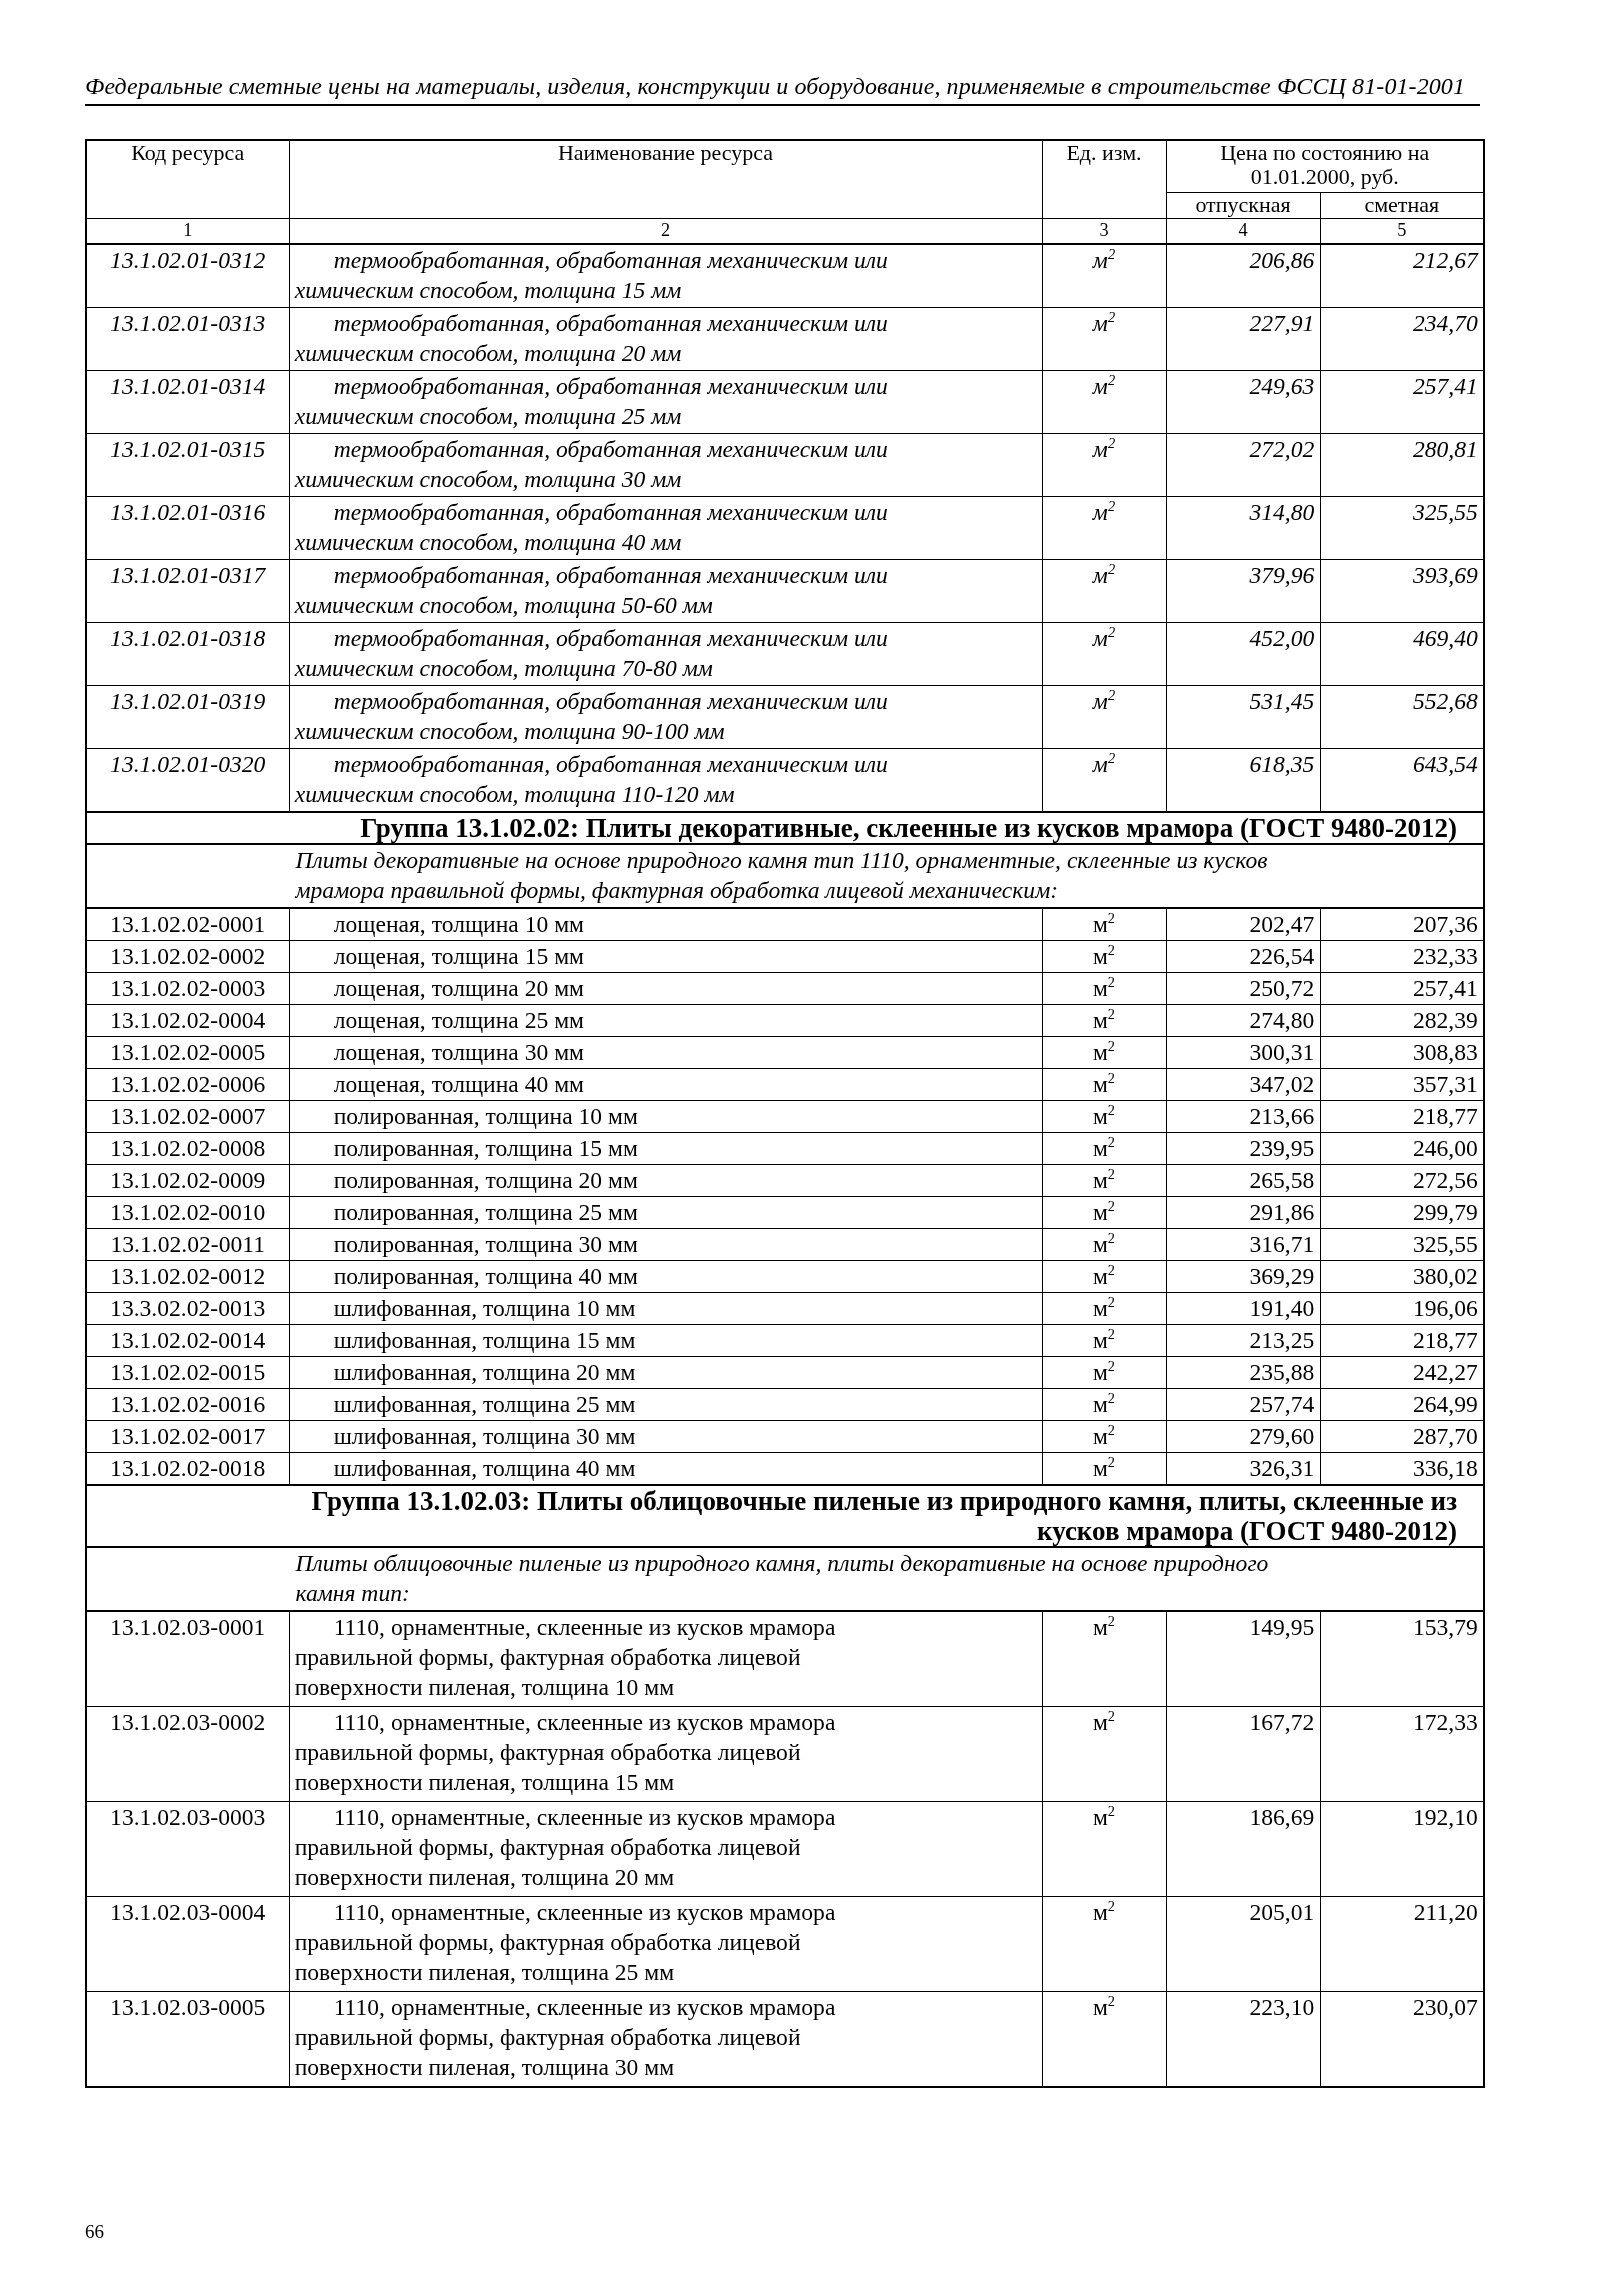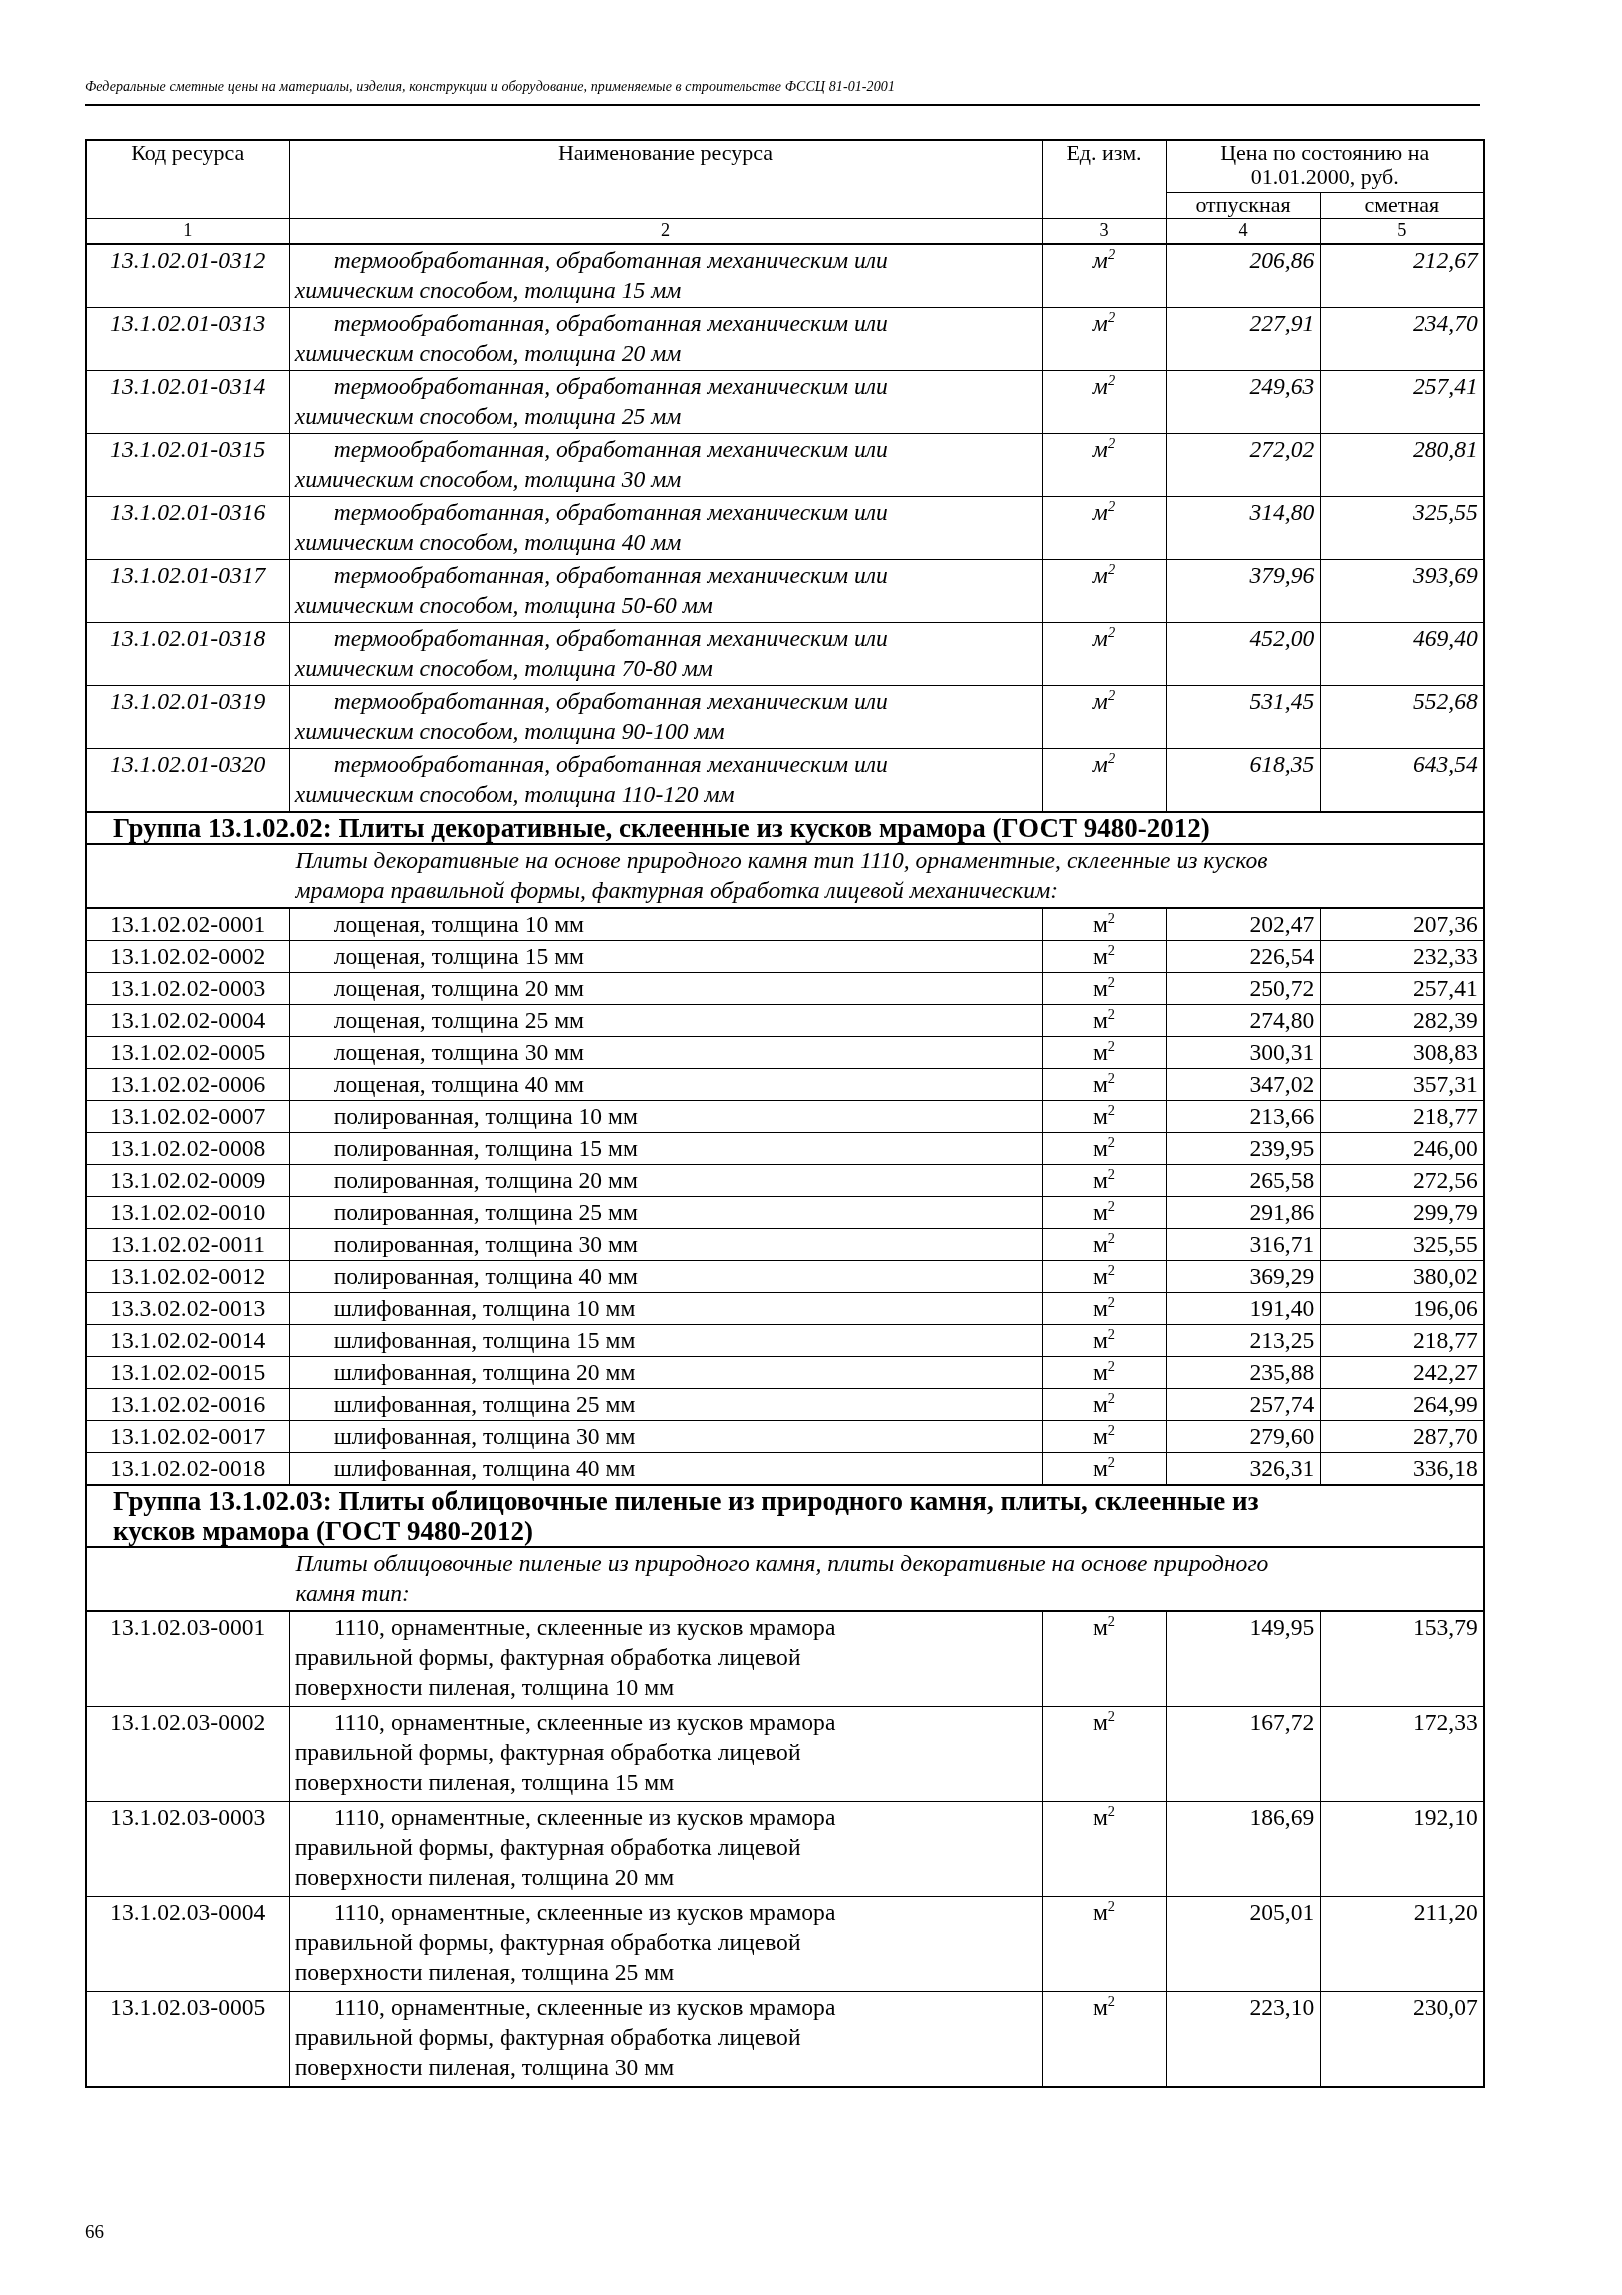--- a/index.html
+++ b/index.html
@@ -2,21 +2,21 @@
 <html style="font-size:10.5px"><head>
 <meta charset="utf-8">
 <style>
   html, body { margin: 0; padding: 0; background: #ffffff; }
   body {
     width: 1623px; height: 2295px; position: relative; overflow: hidden;
     font-family: "Liberation Serif", "DejaVu Serif", serif; color: #000;
   }
   .running-header {
     position: absolute; left: 85px; top: 72px; width: 1395px;
-    font-style: italic; font-size: 14px; line-height: 29px;
+    font-style: italic; font-size: 24px; line-height: 29px;
     border-bottom: 2px solid #000; padding-bottom: 2.6px;
     white-space: nowrap; letter-spacing: 0.1px;
   }
   table.price-table {
     position: absolute; left: 85px; top: 139px; width: 1397px;
     border-collapse: collapse; table-layout: fixed;
     font-size: 23.6px; line-height: 30px;
   }
   table.price-table td, table.price-table th {
     border: 1.3px solid #000; padding: 0 5.2px; vertical-align: top; font-weight: normal;
@@ -35,21 +35,21 @@
   td.name { text-indent: 39px; padding-left: 6.5px; padding-right: 6.5px; }
   td.unit { text-align: center; }
   td.num { text-align: right; padding-right: 11.8px; }
   sup { font-size: 14.4px; line-height: 0; vertical-align: 9.2px; }
 
   tr.r2 td { height: 62px; font-style: italic; }
   tr.r1 td { height: 31px; }
   tr.r3 td { height: 94px; }
 
   tr.group-title td {
-    font-weight: bold; font-size: 27px; line-height: 30px; text-align: left;
+    font-weight: bold; font-size: 27px; line-height: 30px; text-align: right;
     border-top: 2px solid #000; border-bottom: 2px solid #000; padding: 0 26px;
   }
   tr.group-intro td.blank { border-right: none; }
   tr.group-intro td.intro { border-left: none; padding-left: 6.5px; text-indent: 0; }
   tr.group-intro td { border-bottom: 2px solid #000; }
 
   .page-number {
     position: absolute; left: 85px; top: 2217px; font-size: 19px; line-height: 29px;
   }
 </style>

